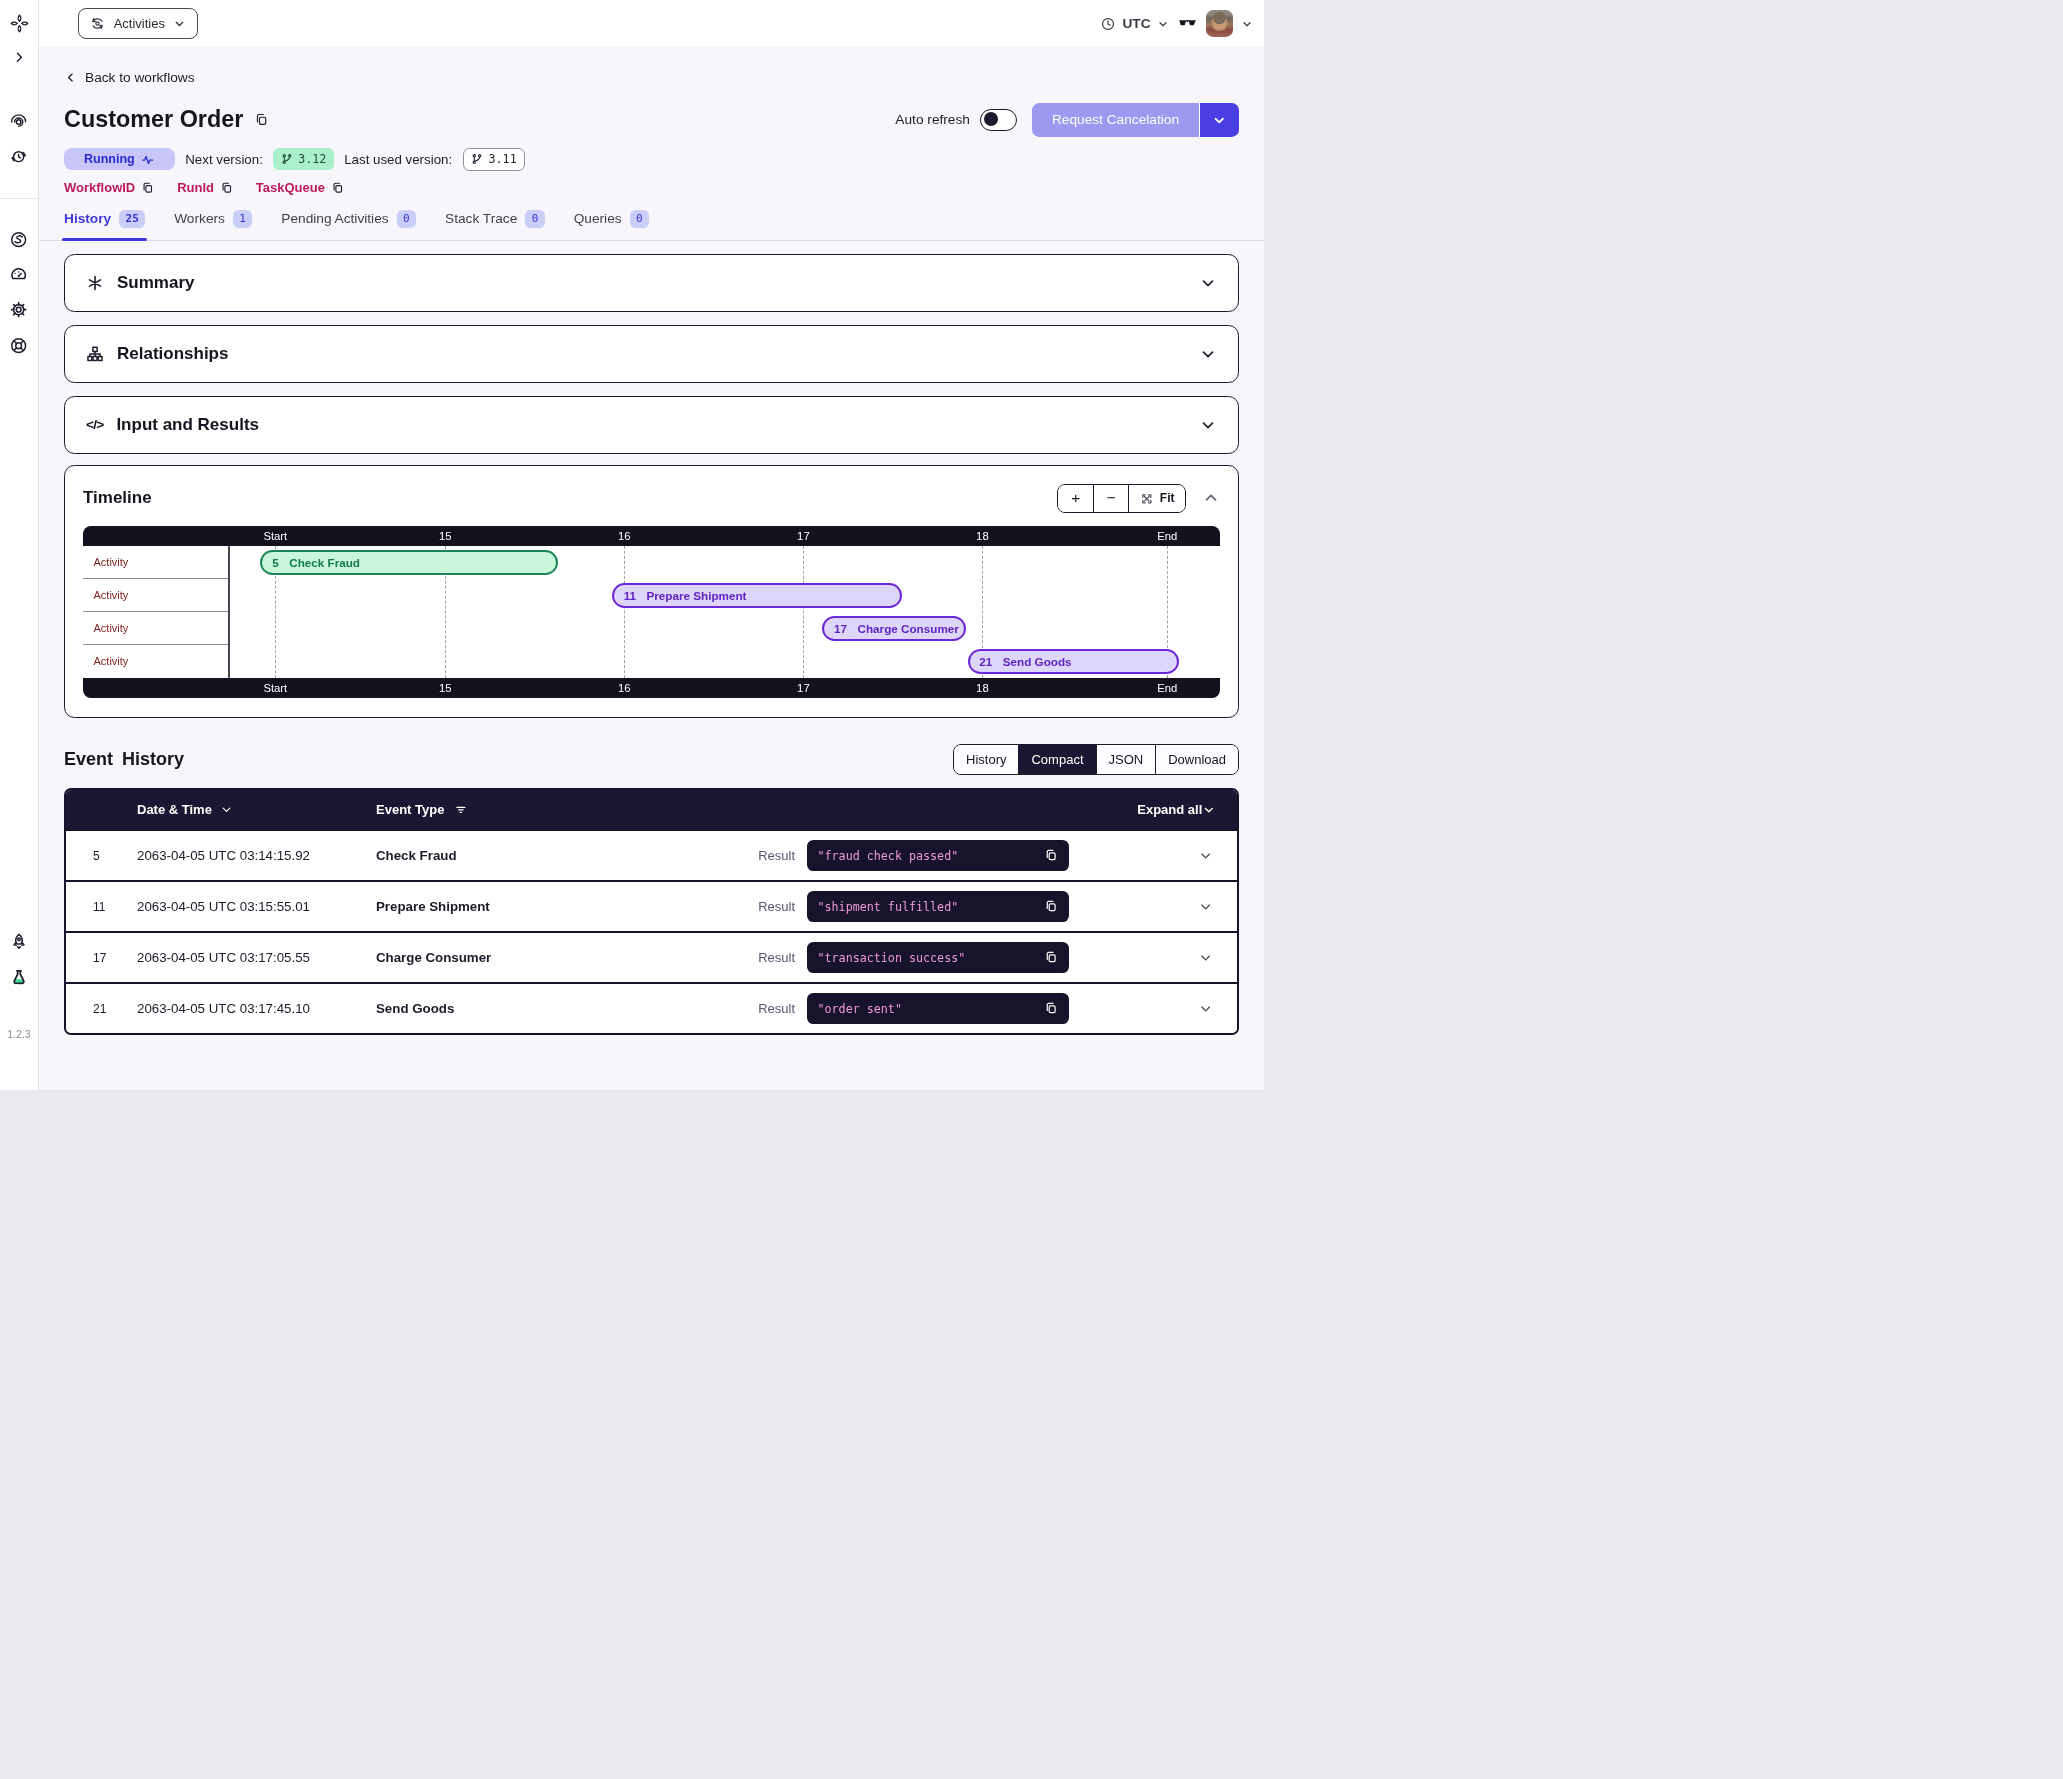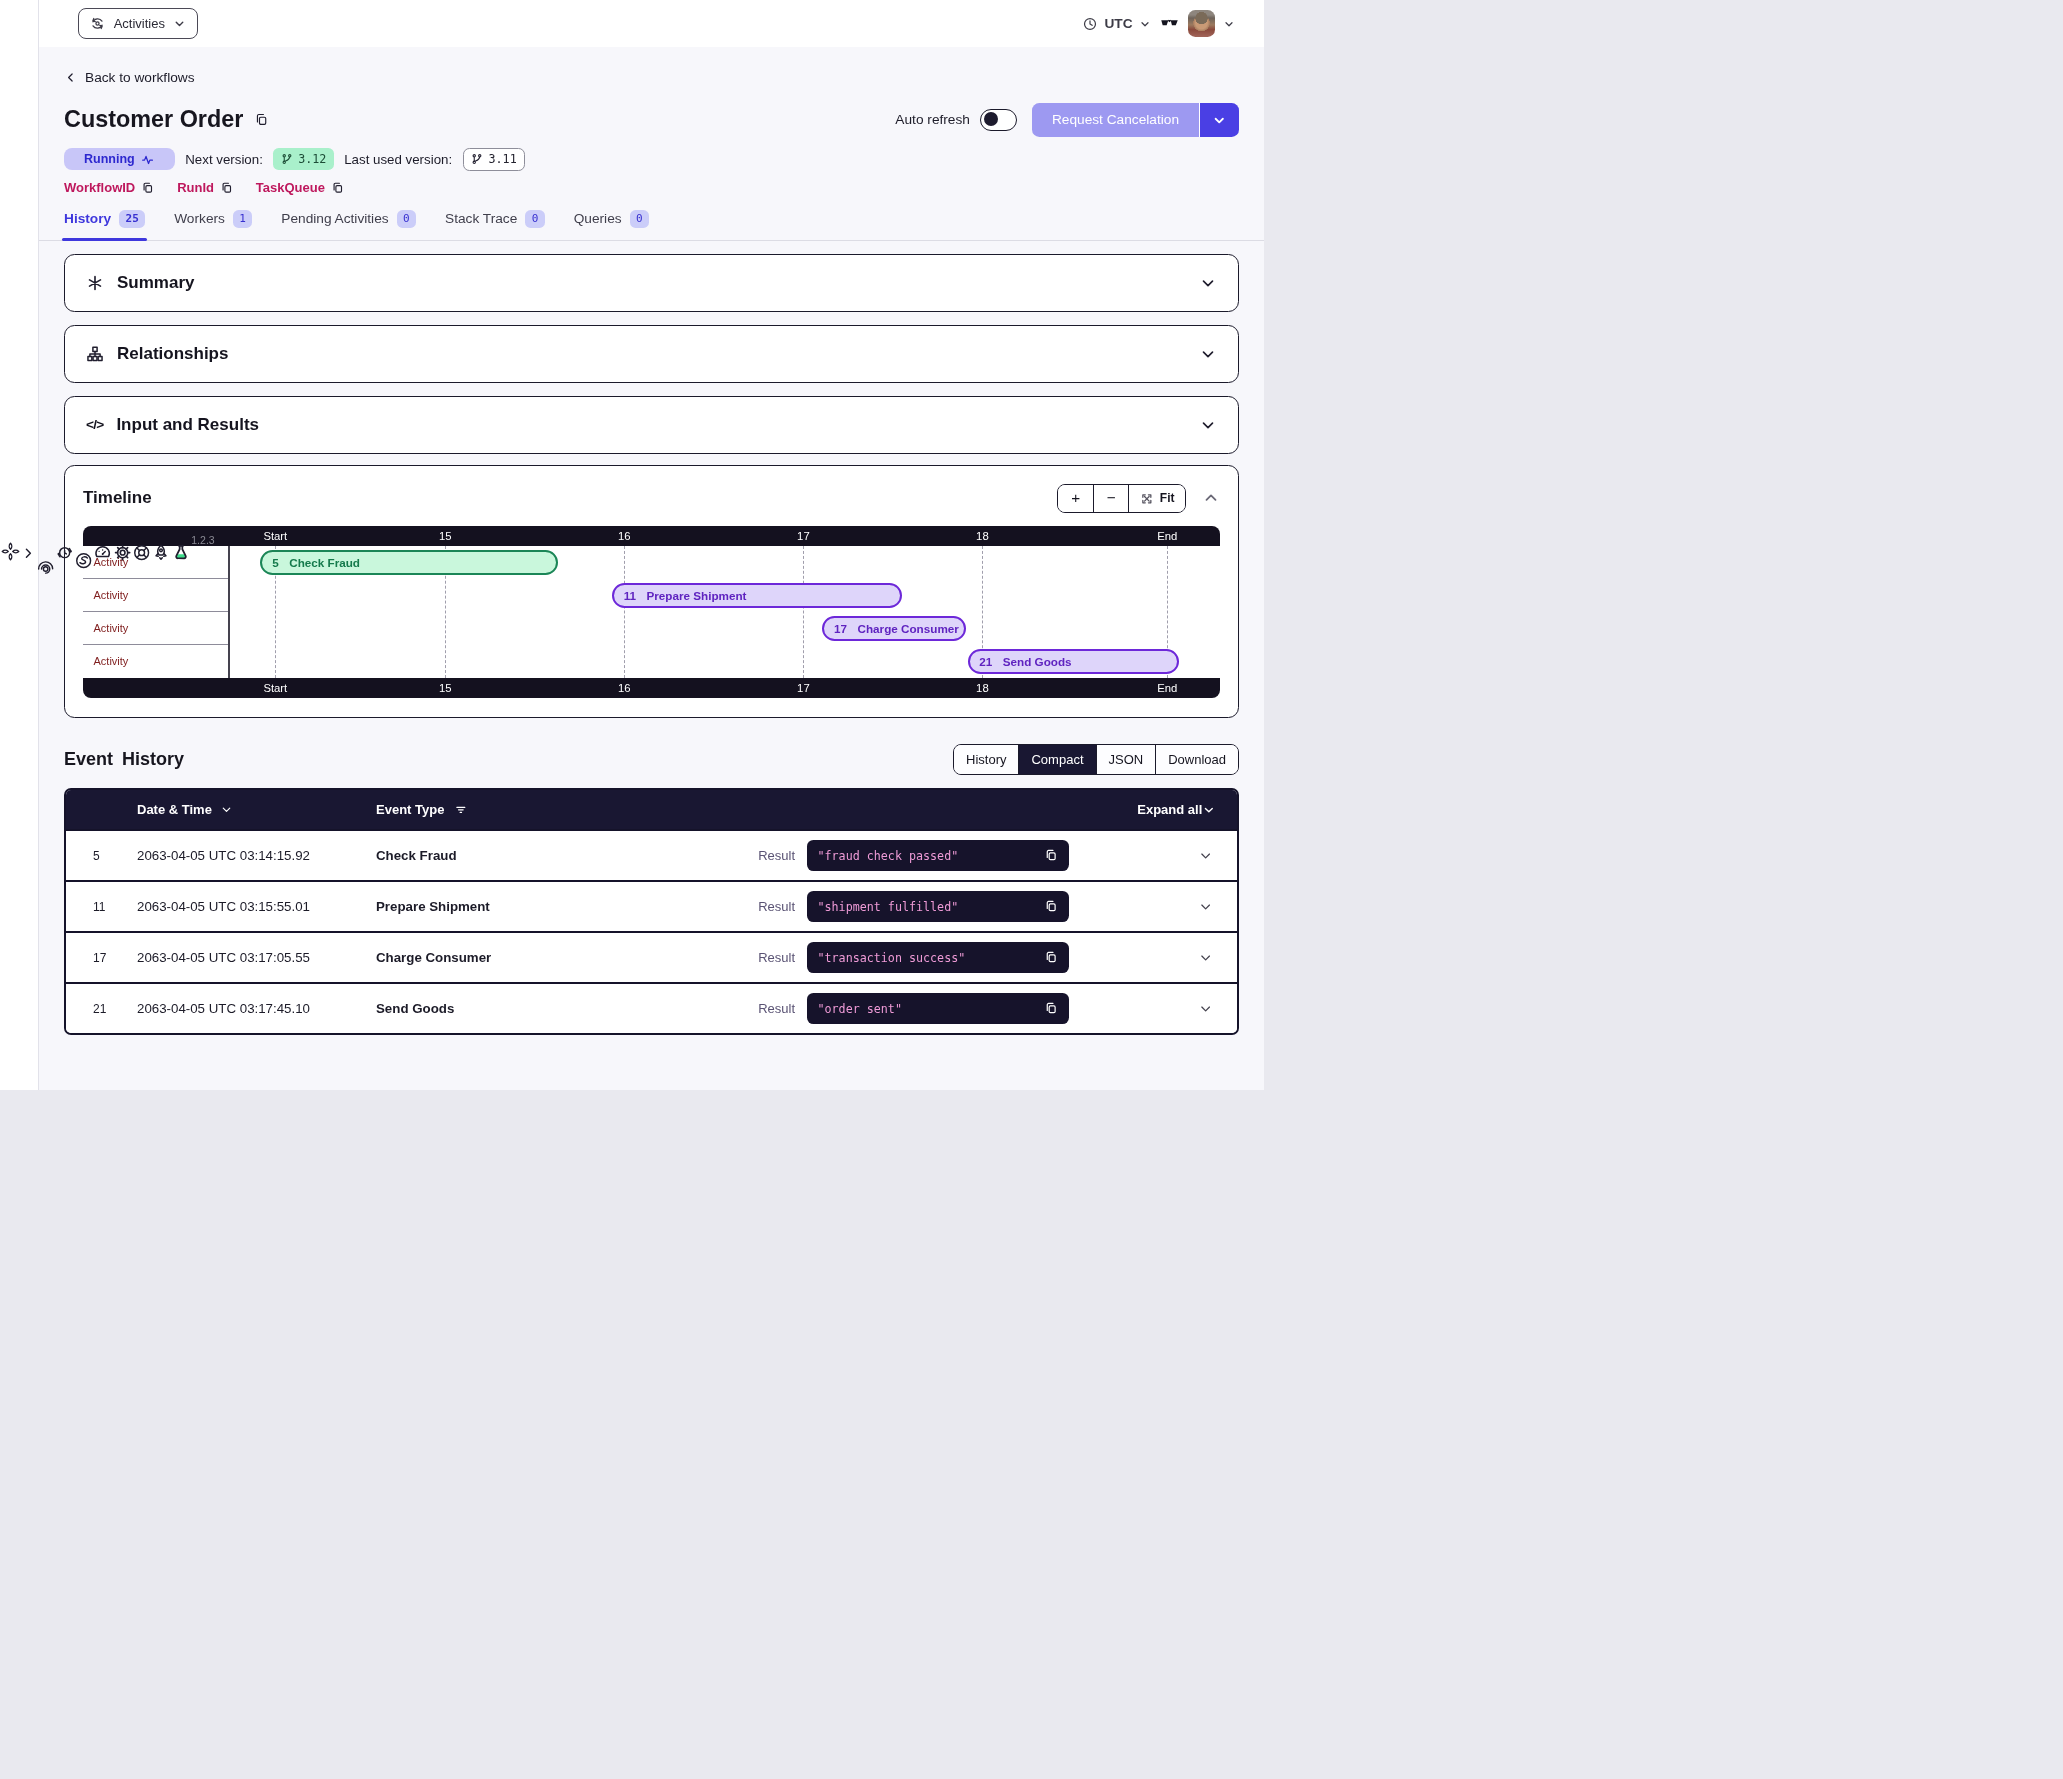--- a/index.html
+++ b/index.html
@@ -31,34 +31,34 @@
   *{margin:0;padding:0;box-sizing:border-box}
   html,body{background:#e9e9ef}
   body{font-family:"Liberation Sans",sans-serif;color:var(--text)}
   .mono{font-family:"DejaVu Sans Mono",monospace}
   .app{position:relative;width:1264px;height:1090px;background:var(--page);overflow:hidden}
 
   svg{display:block}
   .ic{stroke:#201e2e;fill:none;stroke-width:1.8;stroke-linecap:round;stroke-linejoin:round}
 
   
-  .sidebar{position:absolute;left:0;top:0;bottom:0;width:39px;background:#fff;border-right:0.8px solid var(--line);display:flex;flex-direction:row;align-items:center;z-index:5}
+  .sidebar{position:absolute;left:0;top:0;bottom:0;width:39px;background:#fff;border-right:0.8px solid var(--line);display:flex;flex-direction:column;align-items:center;z-index:5}
   .sb-logo{margin-top:13px}
   .sb-chev{margin-top:14.5px}
   .sb-i{margin-top:16px;cursor:pointer}
   .sb-first{margin-top:47px}
   .sb-div{width:100%;height:0.8px;background:var(--line);margin-top:32px}
   .sb-g2{margin-top:31px}
   .sb-spacer{flex:1}
   .sb-version{font-size:10.5px;color:#8a8a94;margin:40px 0 50px}
 
   
   .topbar{position:absolute;left:39px;right:0;top:0;height:47px;background:#fff;display:flex;align-items:center;z-index:4}
   .prod-btn{margin-left:39px;display:flex;align-items:center;gap:8px;border:1.2px solid #4b4956;border-radius:8px;padding:5.6px 11.3px 5.6px 9.7px;font-size:13px;color:#2c2b36;background:#fff;cursor:pointer}
-  .tb-right{margin-left:auto;display:flex;align-items:center;gap:8px;padding-right:29px}
+  .tb-right{margin-left:auto;display:flex;align-items:center;gap:8px;padding-right:11px}
   .tz{display:flex;align-items:center;gap:6.4px;font-size:13.7px;font-weight:600;color:#3c3b46;cursor:pointer}
   .avatar{width:27px;height:27px;border-radius:7.3px;cursor:pointer;
     background:
       radial-gradient(circle at 50% 30%, #7a6a58 0 26%, transparent 27%),
       radial-gradient(circle at 50% 48%, #c99a76 0 30%, #a87e5f 42%, transparent 43%),
       linear-gradient(180deg,#8e867e 0 18%, #6e635a 30%, #9c7a5f 55%, #8a4a3c 72%, #a2655a 100%);}
   
   .content{position:absolute;left:39px;top:47px;right:0;bottom:0;padding:0 25px}
 
   .back{margin-top:22.6px;display:inline-flex;align-items:center;gap:8px;font-size:13.7px;color:#1d1c29;cursor:pointer}

